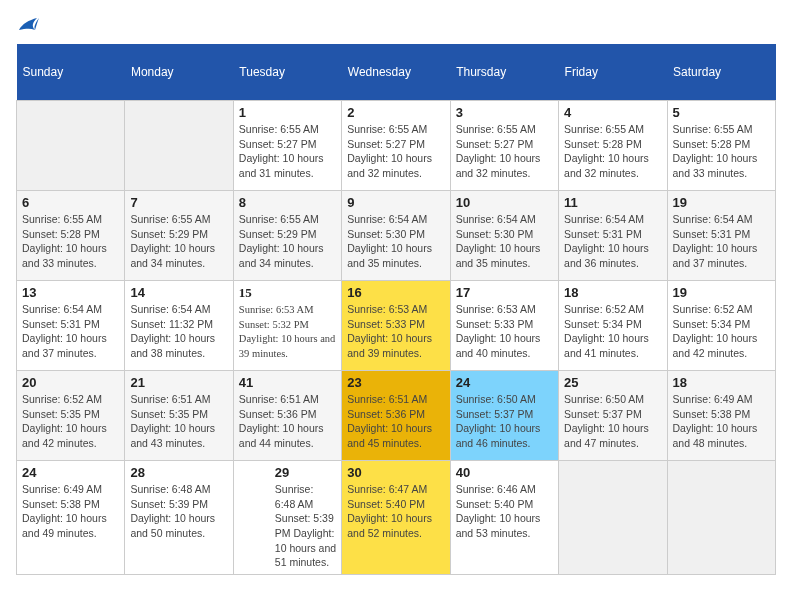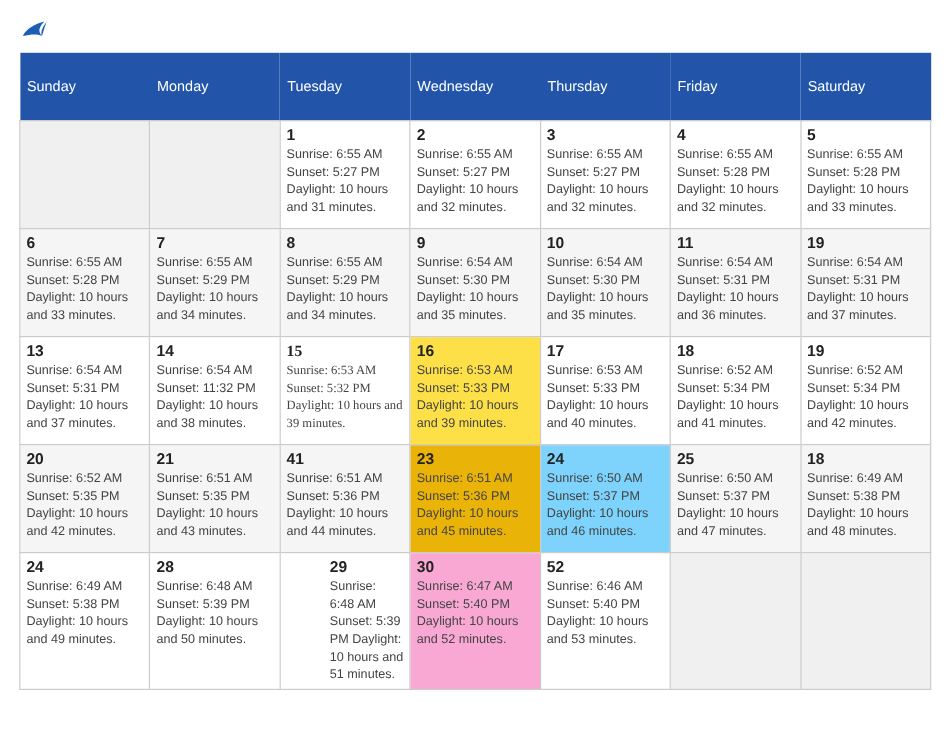--- a/index.html
+++ b/index.html
@@ -324,29 +324,29 @@
 Daylight: 10 hours
 and 50 minutes.</div>
         </td>
         <td style="background-color: rgb(255, 255, 255); padding-left: 41px;">
           <span class="day-number">29</span>
           <div class="day-info">Sunrise: 6:48 AM
 Sunset: 5:39 PM
 Daylight: 10 hours
 and 51 minutes.</div>
         </td>
-        <td style="background-color: #f9a8d4;">
+        <td style="background-color: #fde047;">
           <span class="day-number">30</span>
           <div class="day-info">Sunrise: 6:47 AM
 Sunset: 5:40 PM
 Daylight: 10 hours
 and 52 minutes.</div>
         </td>
         <td style="background-color: rgb(255, 255, 255);">
-          <span class="day-number">52</span>
+          <span class="day-number">40</span>
           <div class="day-info">Sunrise: 6:46 AM
 Sunset: 5:40 PM
 Daylight: 10 hours
 and 53 minutes.</div>
         </td>
         <td class="empty" style="background-color: rgb(238, 238, 238);"></td>
         <td class="empty" style="background-color: rgb(238, 238, 238);"></td>
       </tr>
     </tbody>
 </table>

